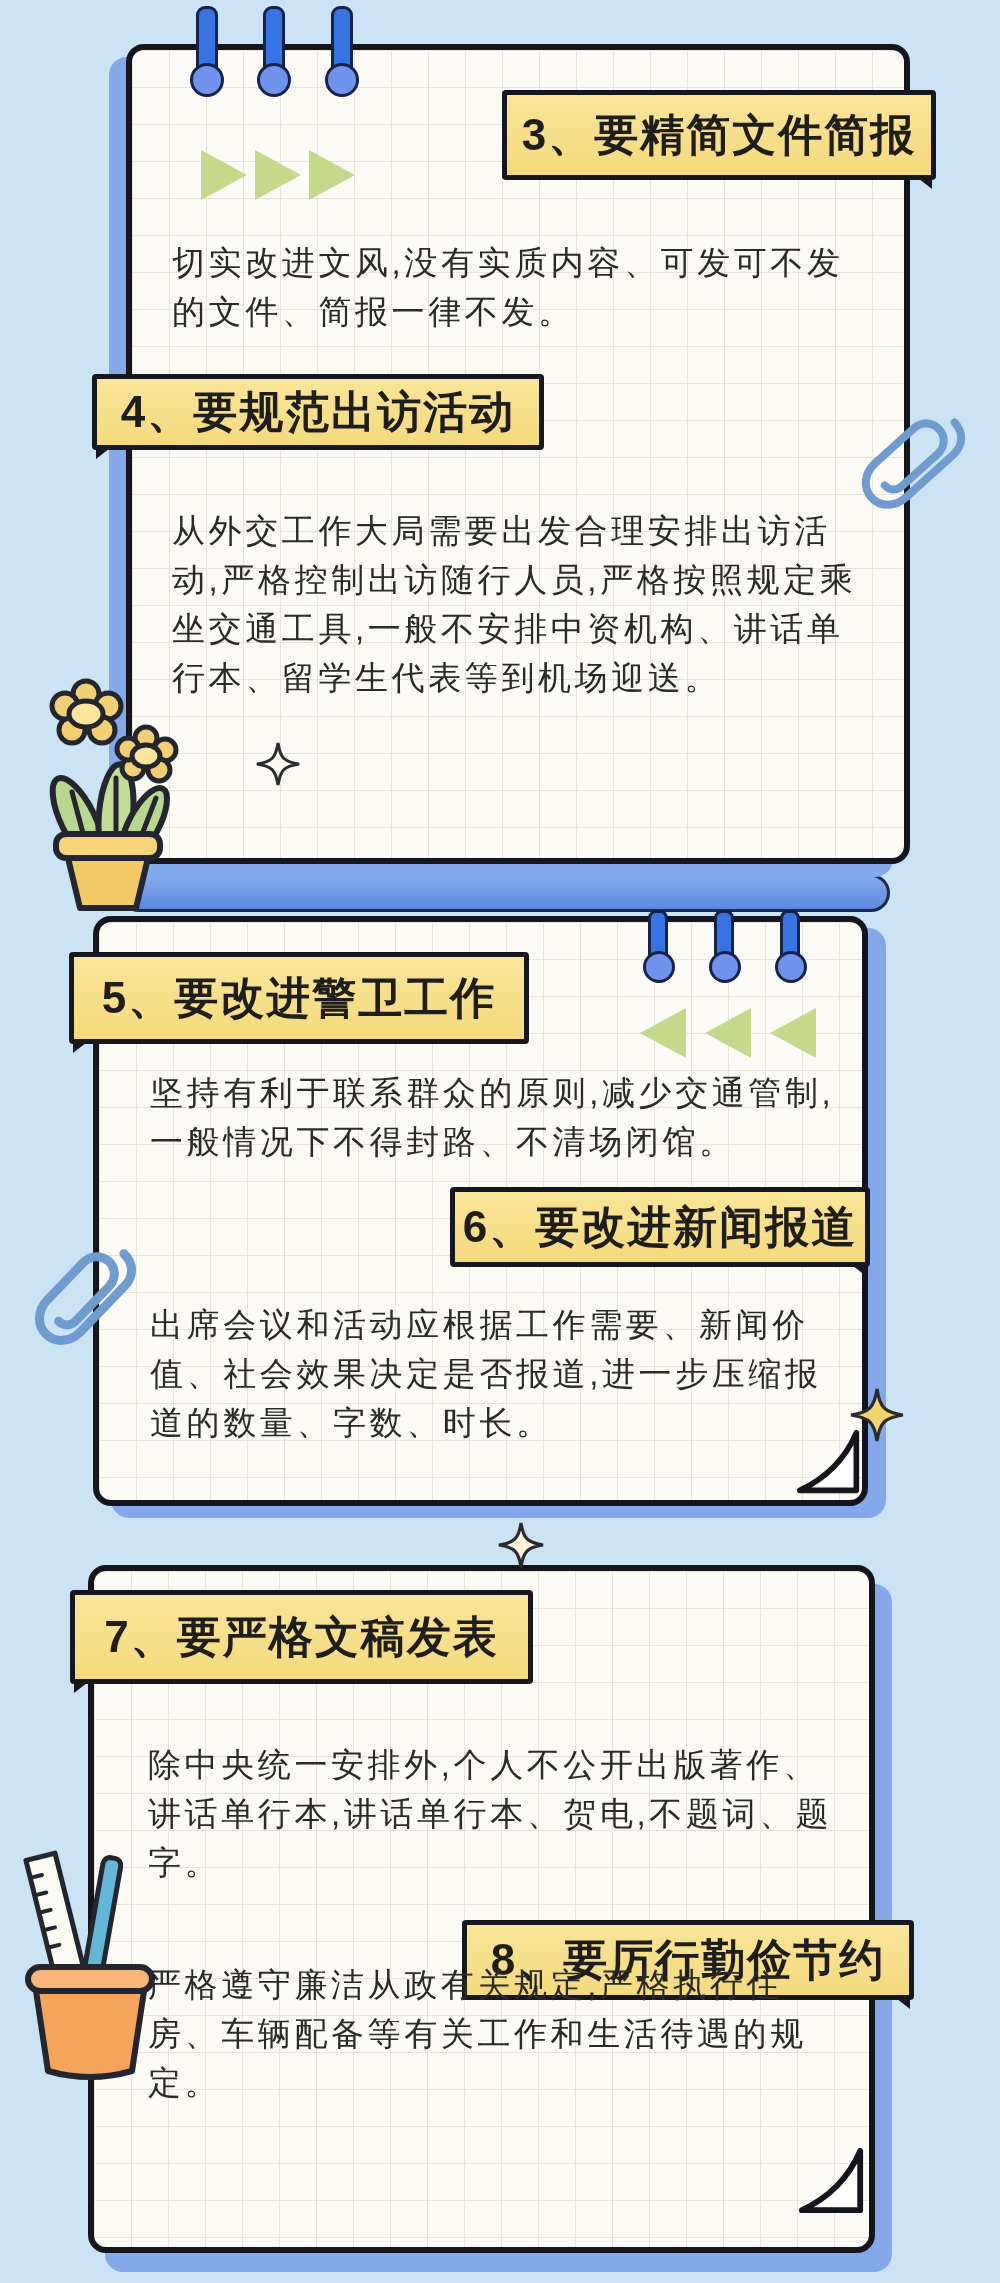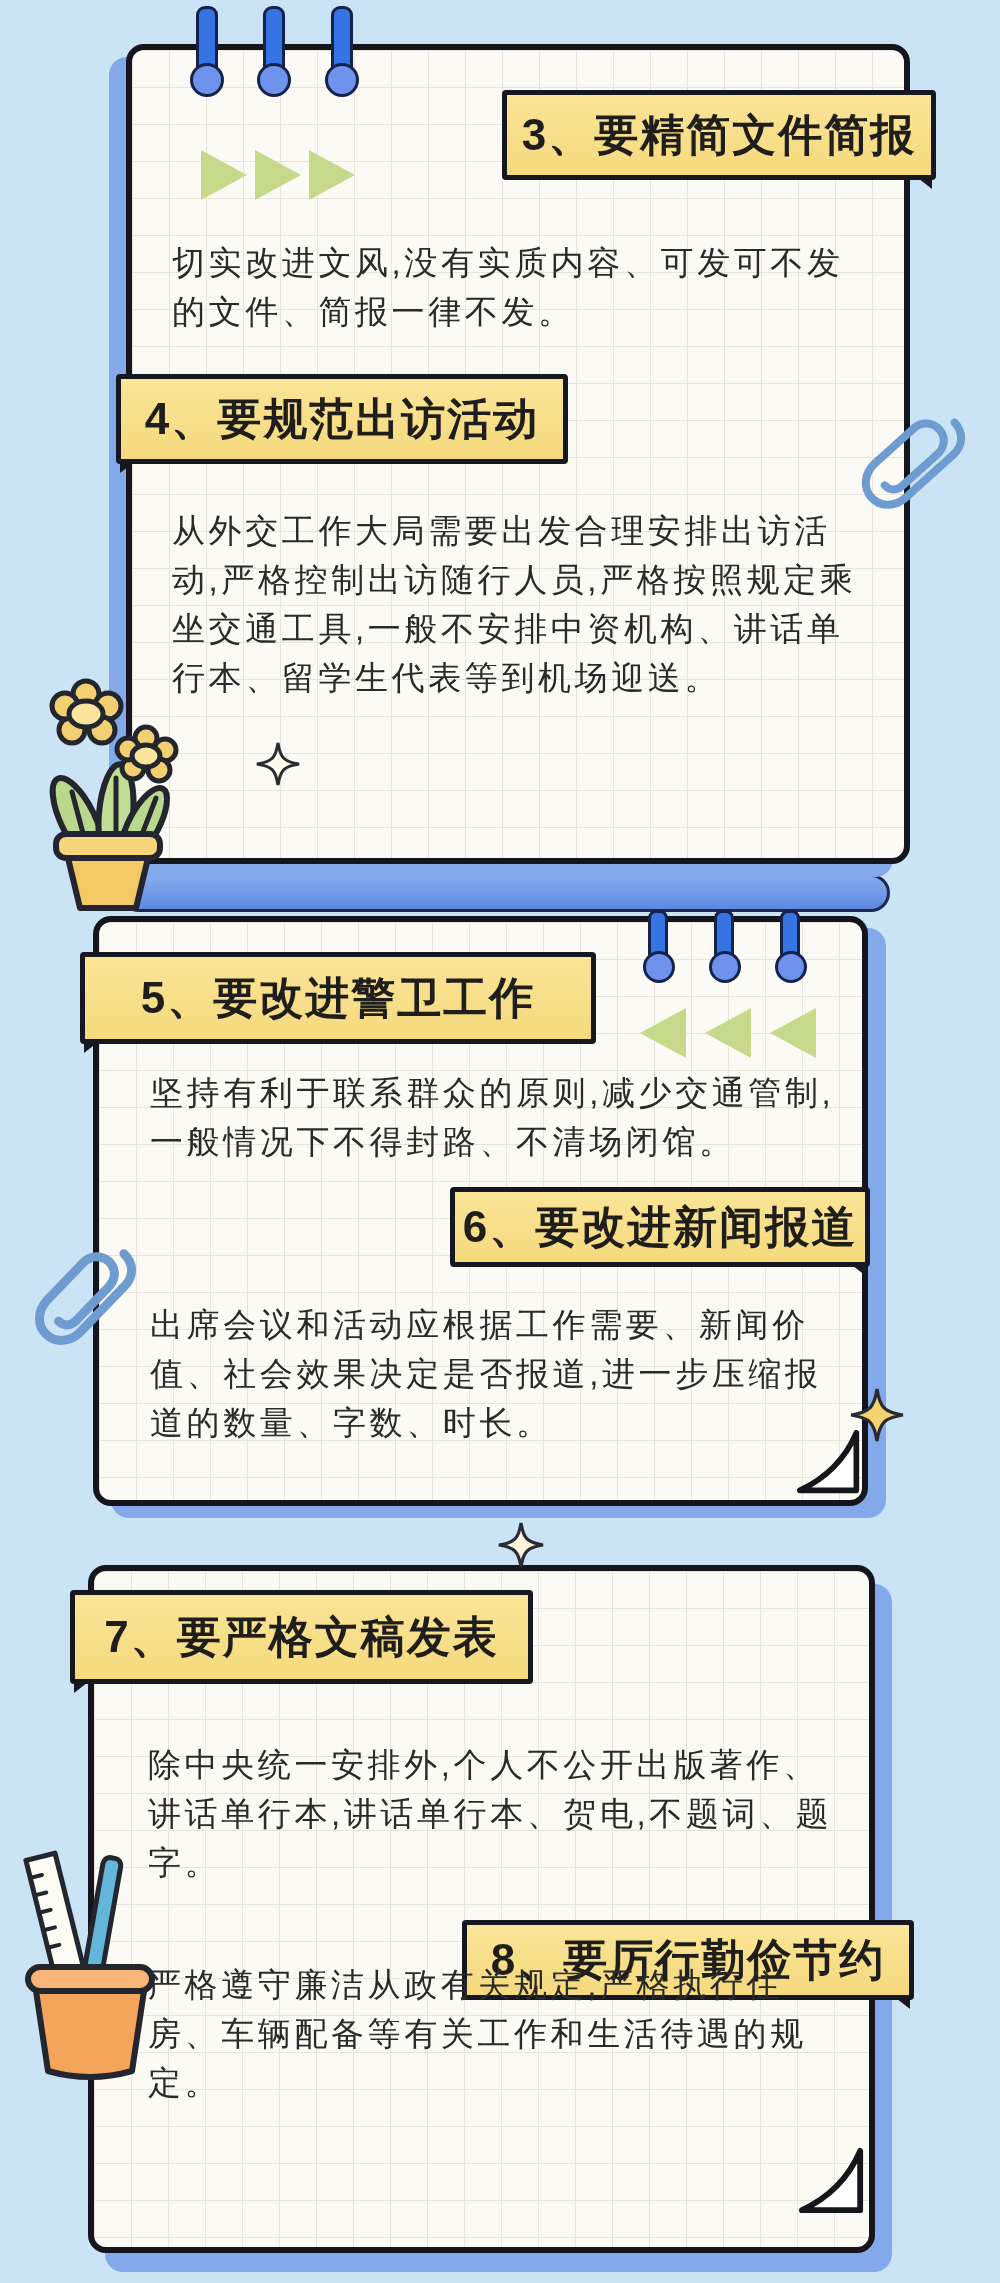--- a/index.html
+++ b/index.html
@@ -81,21 +81,21 @@
   <div class="tri tri-r" style="left:201px;top:150px"></div>
   <div class="tri tri-r" style="left:255px;top:150px"></div>
   <div class="tri tri-r" style="left:309px;top:150px"></div>
 
   <div class="headbox overhang-right" style="left:502px;top:90px;width:434px;height:90px">
     <span>3、要精简文件简报</span>
   </div>
 
   <div class="para" style="left:172px;top:238px">切实改进文风,没有实质内容、可发可不发的文件、简报一律不发。</div>
 
-  <div class="headbox overhang-left" style="left:116px;top:374px;width:452px;height:90px">
+  <div class="headbox overhang-left" style="left:92px;top:374px;width:452px;height:76px">
     <span>4、要规范出访活动</span>
   </div>
 
   <div class="para" style="left:172px;top:506px">从外交工作大局需要出发合理安排出访活动,严格控制出访随行人员,严格按照规定乘坐交通工具,一般不安排中资机构、讲话单行本、留学生代表等到机场迎送。</div>
 
   <div class="deco" style="left:858px;top:406px;width:110px;height:108px">
     <svg width="110" height="108" viewBox="0 0 110 108">
       <g transform="translate(55,54) rotate(48) translate(-35,-66)">
         <path d="M35,10 C49,10 58,19 58,33 L58,96 C58,112 47,122 35,122 C23,122 12,112 12,96 L12,44 C12,33 21,26 30,26 C39,26 47,33 47,44 L47,92 C47,99 42,104 35,104" fill="none" stroke="#6f9cd0" stroke-width="8" stroke-linecap="round"></path>
       </g>
@@ -138,21 +138,21 @@
       <path d="M50,2 C55,36 64,45 98,50 C64,55 55,64 50,98 C45,64 36,55 2,50 C36,45 45,36 50,2 Z" fill="#fdf8ec" stroke="#2a2a33" stroke-width="7"></path>
     </svg>
   </div>
 
   <div class="card card2"></div>
 
   <div class="clip" style="left:648px"></div>
   <div class="clip" style="left:714px"></div>
   <div class="clip" style="left:780px"></div>
 
-  <div class="headbox overhang-left" style="left:80px;top:952px;width:516px;height:92px">
+  <div class="headbox overhang-left" style="left:69px;top:952px;width:460px;height:92px">
     <span>5、要改进警卫工作</span>
   </div>
 
   <div class="tri tri-l" style="left:640px;top:1008px"></div>
   <div class="tri tri-l" style="left:705px;top:1008px"></div>
   <div class="tri tri-l" style="left:770px;top:1008px"></div>
 
   <div class="para" style="left:150px;top:1068px">坚持有利于联系群众的原则,减少交通管制,一般情况下不得封路、不清场闭馆。</div>
 
   <div class="headbox overhang-right" style="left:450px;top:1187px;width:420px;height:80px">

